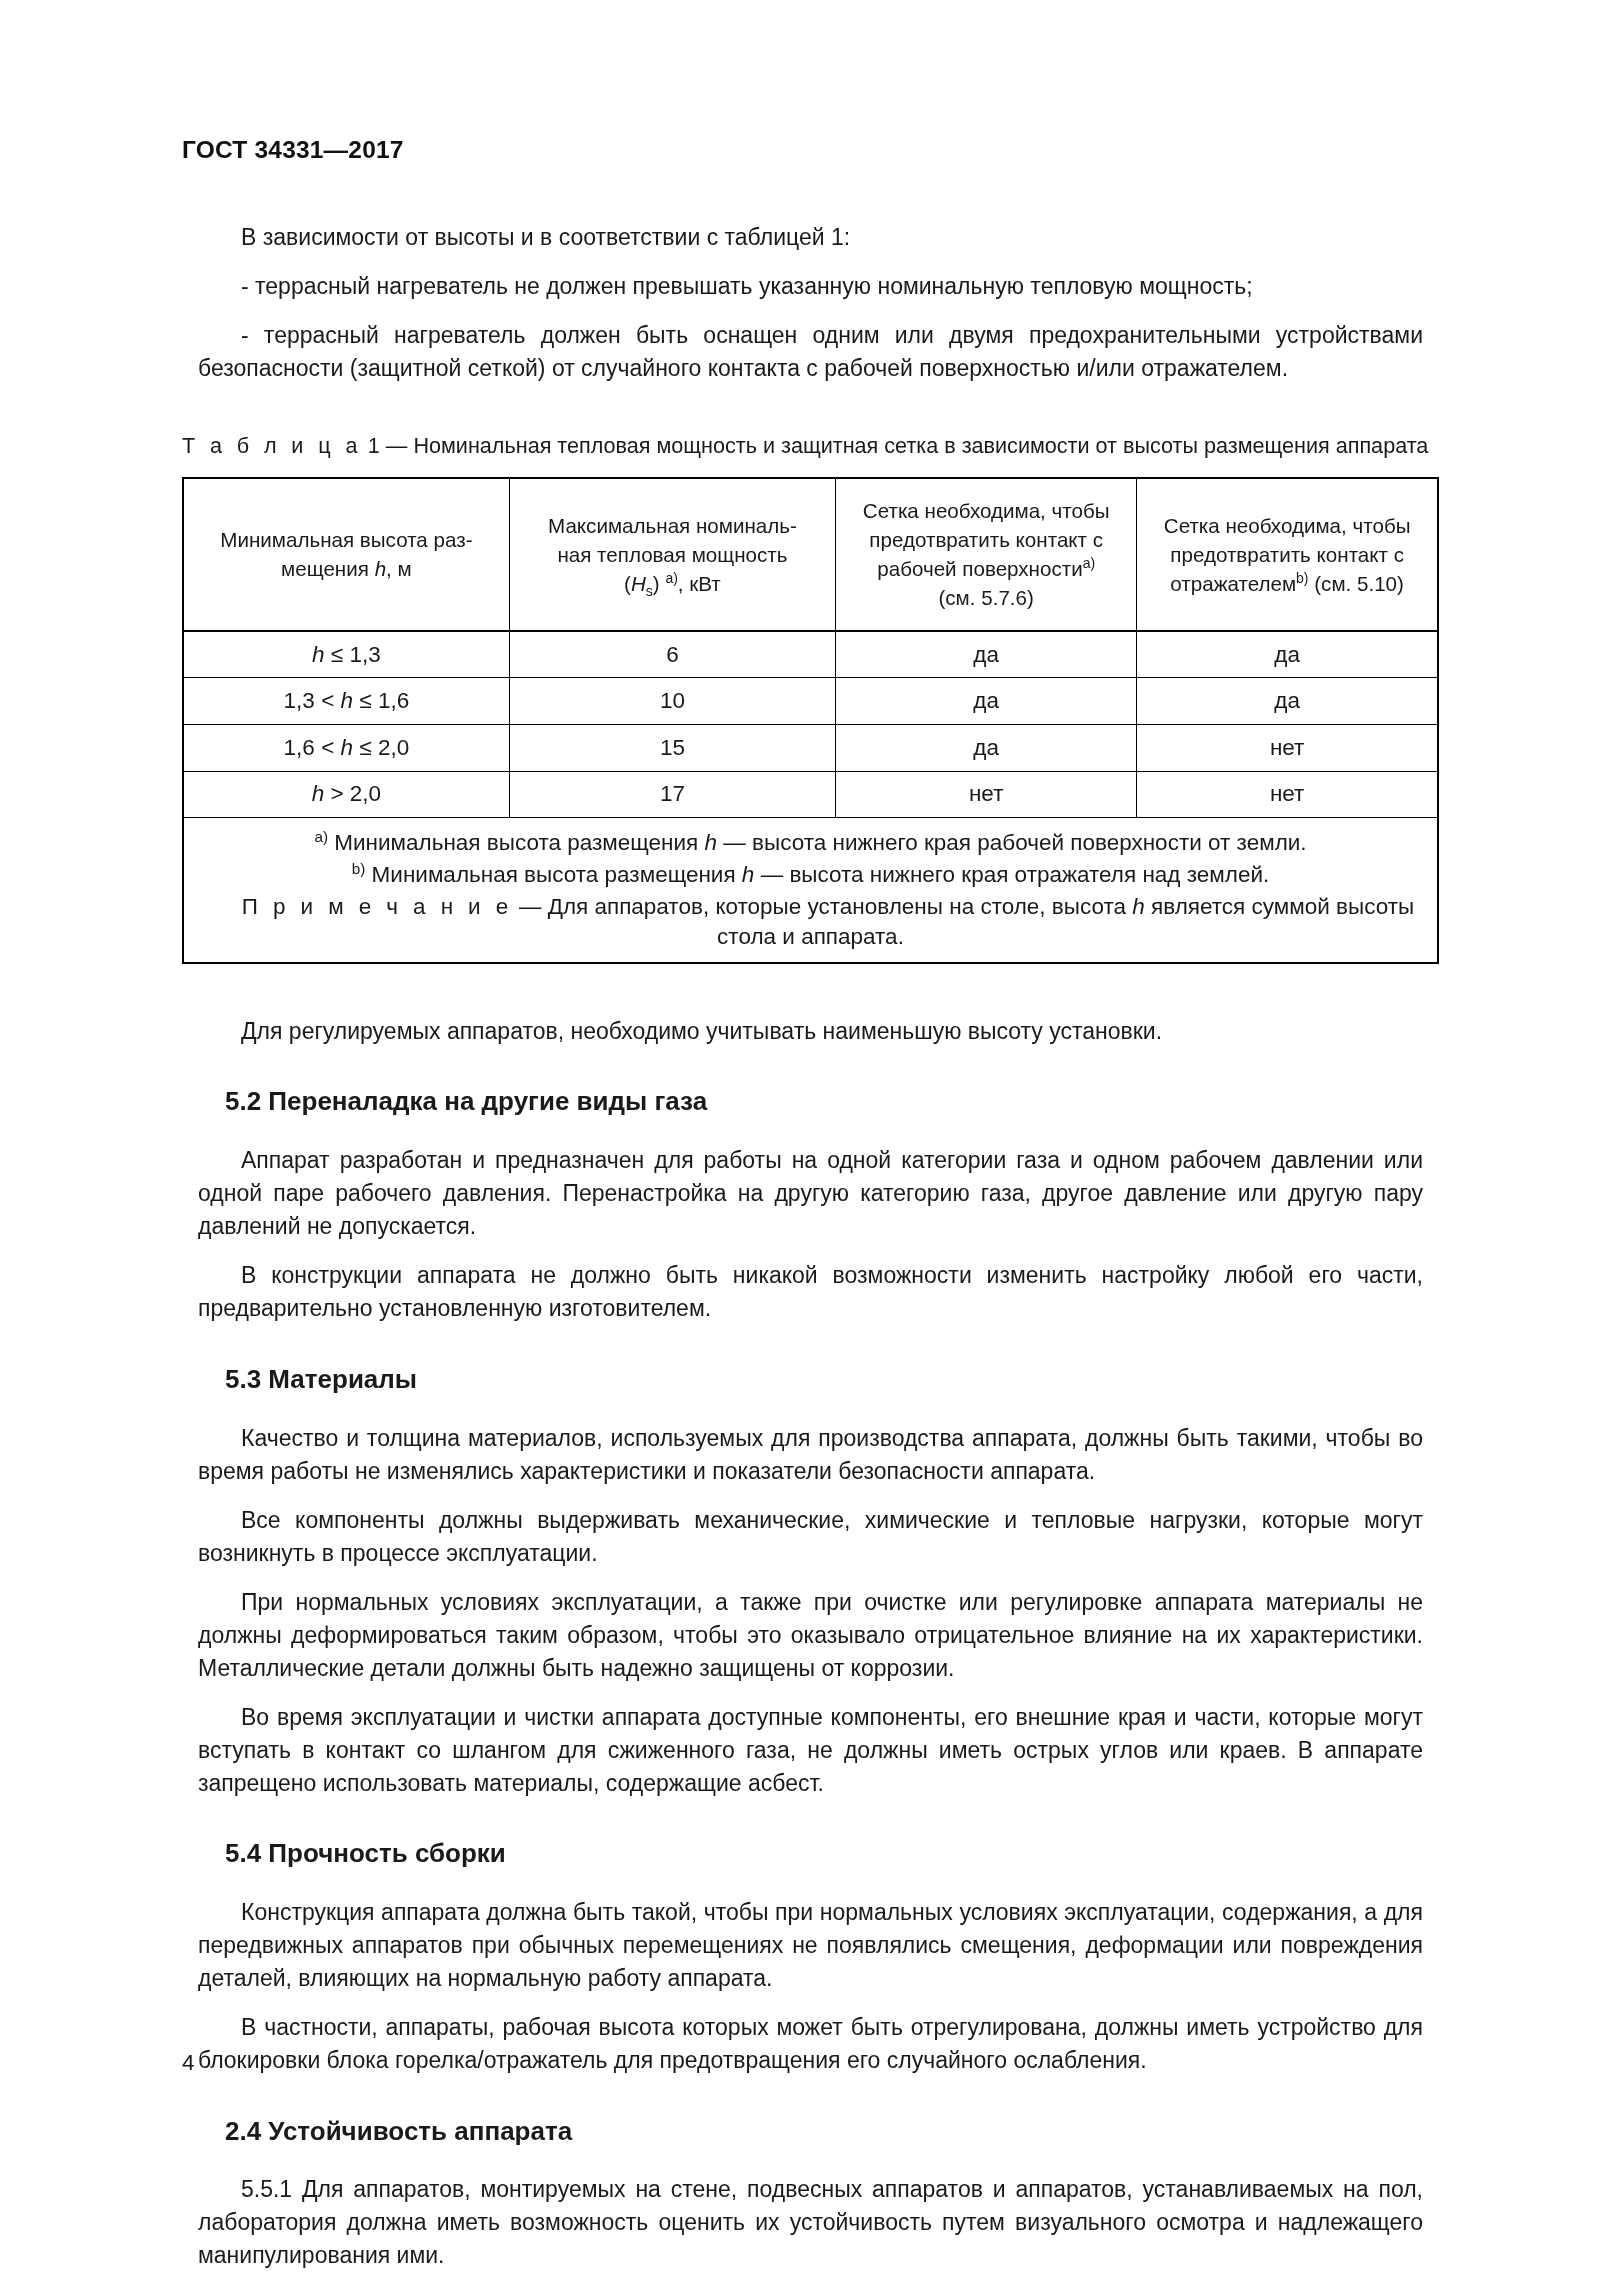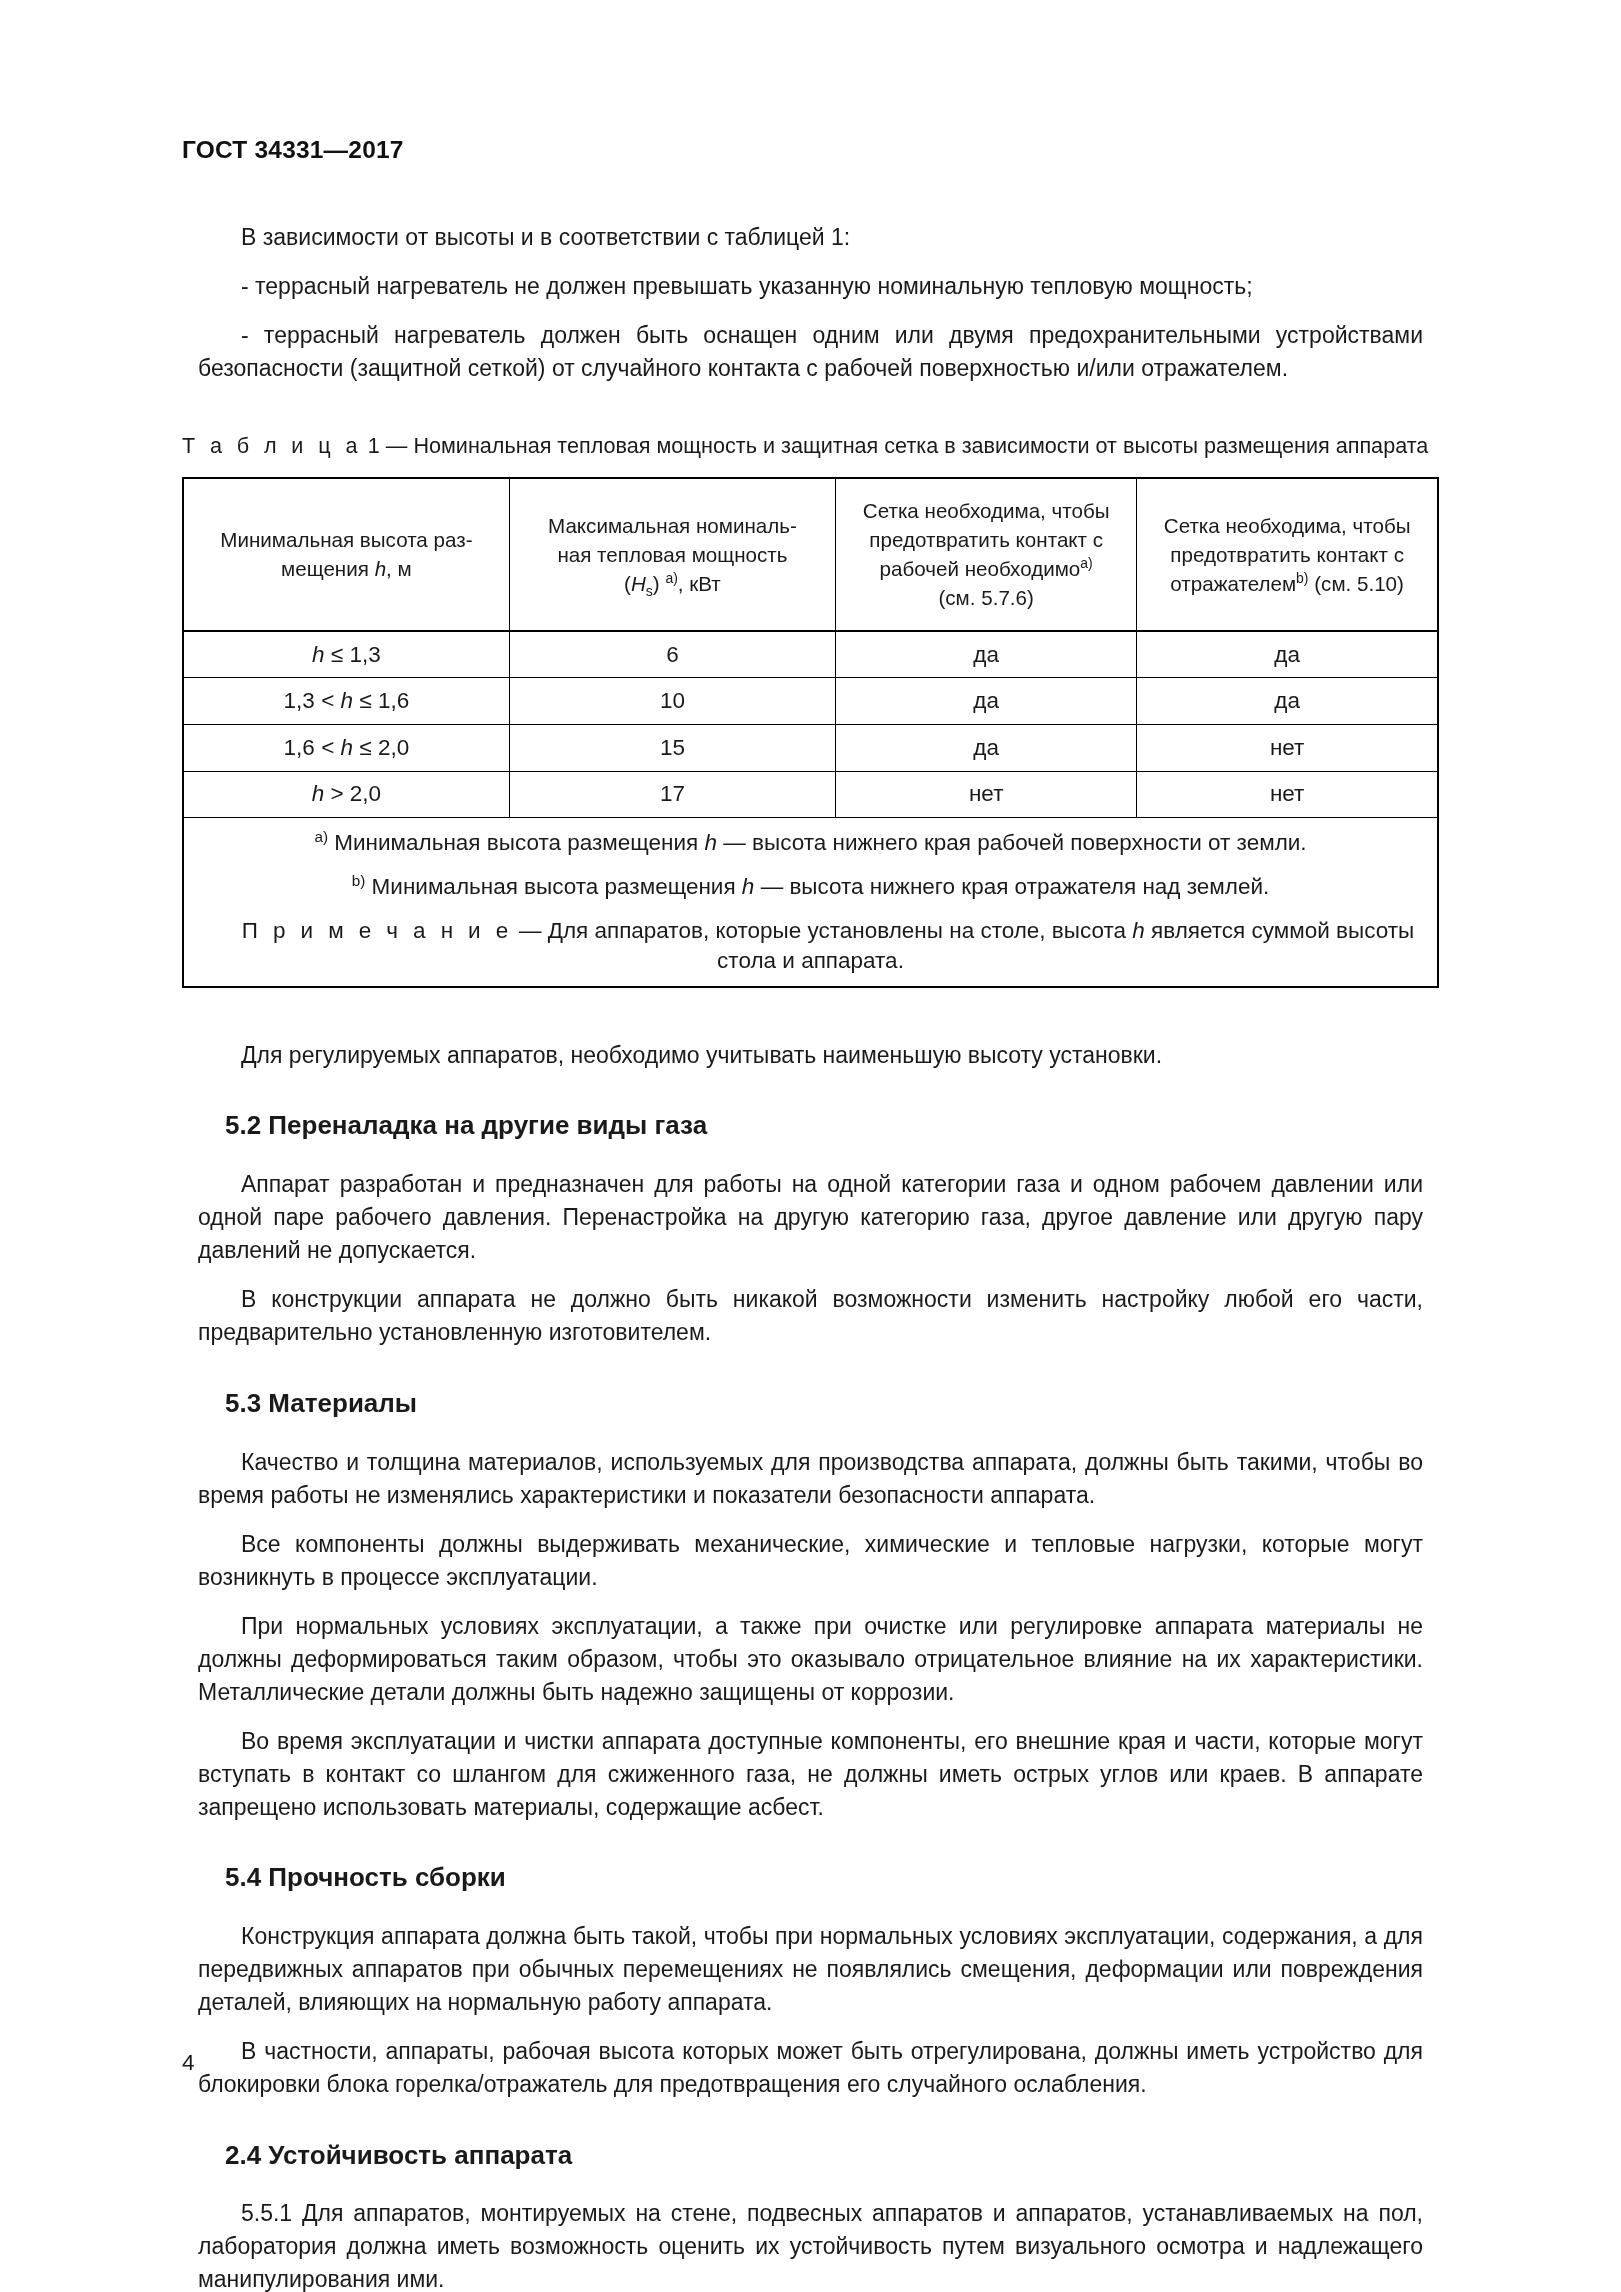--- a/index.html
+++ b/index.html
@@ -99,21 +99,21 @@
     border-top: 2.5px solid #000;
   }
   .col-1 { width: 26%; }
   .col-2 { width: 26%; }
   .col-3 { width: 24%; }
   .col-4 { width: 24%; }
   .ital { font-style: italic; }
   sup { font-size: 0.68em; vertical-align: super; line-height: 0; }
   sub { font-size: 0.68em; vertical-align: sub; line-height: 0; }
   .note-line { display: block; }
-  .note-line + .note-line { margin-top: 14px; }
+  .note-line + .note-line { margin-top: 2px; }
   .note-indent { text-indent: 35px; display: block; }
 
   .page-number {
     position: absolute;
     left: 182px;
     top: 2050px;
     font-size: 22.5px;
     color: #1a1a1a;
   }
 </style>
@@ -153,21 +153,21 @@
             <span class="ital">h</span><span>, м</span>
           </th>
           <th>
             <span>Максимальная номиналь-</span><br>
             <span>ная тепловая мощность</span><br>
             <span>(</span><span class="ital">H</span><sub>s</sub><span>)</span>&nbsp;<sup>а)</sup><span>, кВт</span>
           </th>
           <th>
             <span>Сетка необходима, чтобы</span><br>
             <span>предотвратить контакт с</span><br>
-            <span>рабочей необходимо</span><sup>а)</sup><br>
+            <span>рабочей поверхности</span><sup>а)</sup><br>
             <span>(см. 5.7.6)</span>
           </th>
           <th>
             <span>Сетка необходима, чтобы</span><br>
             <span>предотвратить контакт с</span><br>
             <span>отражателем</span><sup>b)</sup><span> (см. 5.10)</span>
           </th>
         </tr>
       </thead>
       <tbody>

